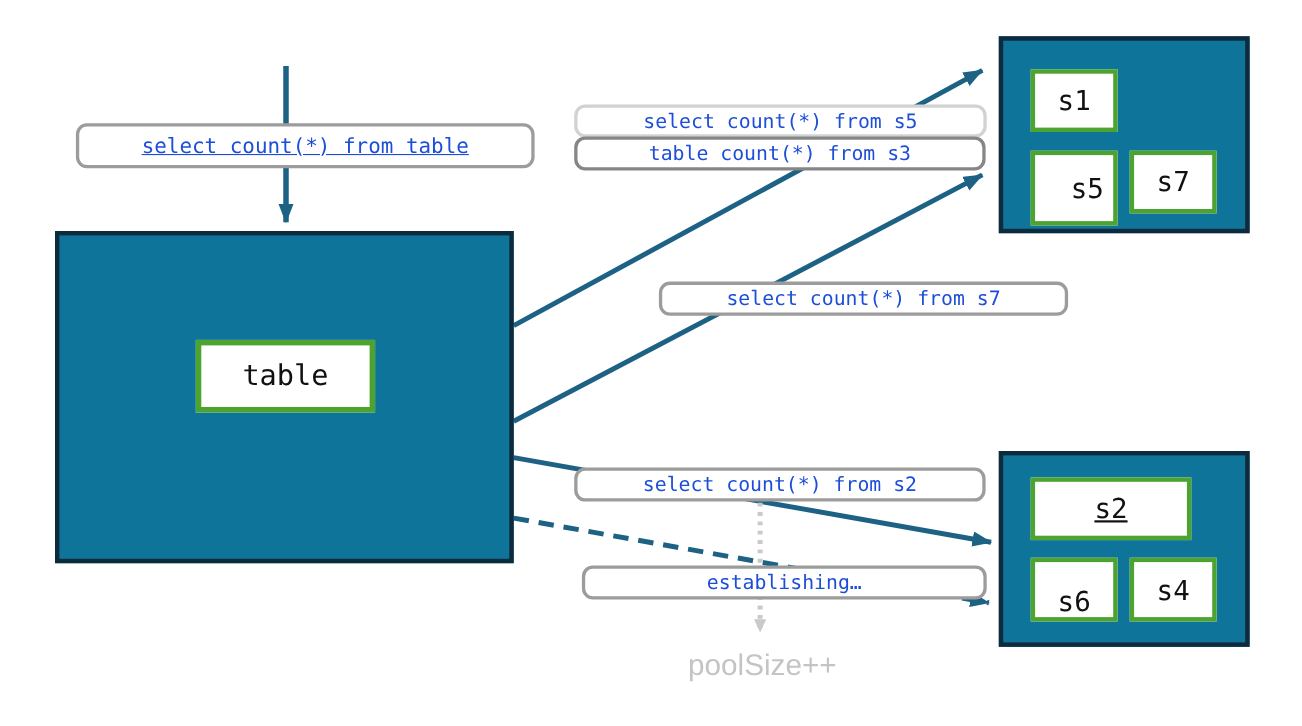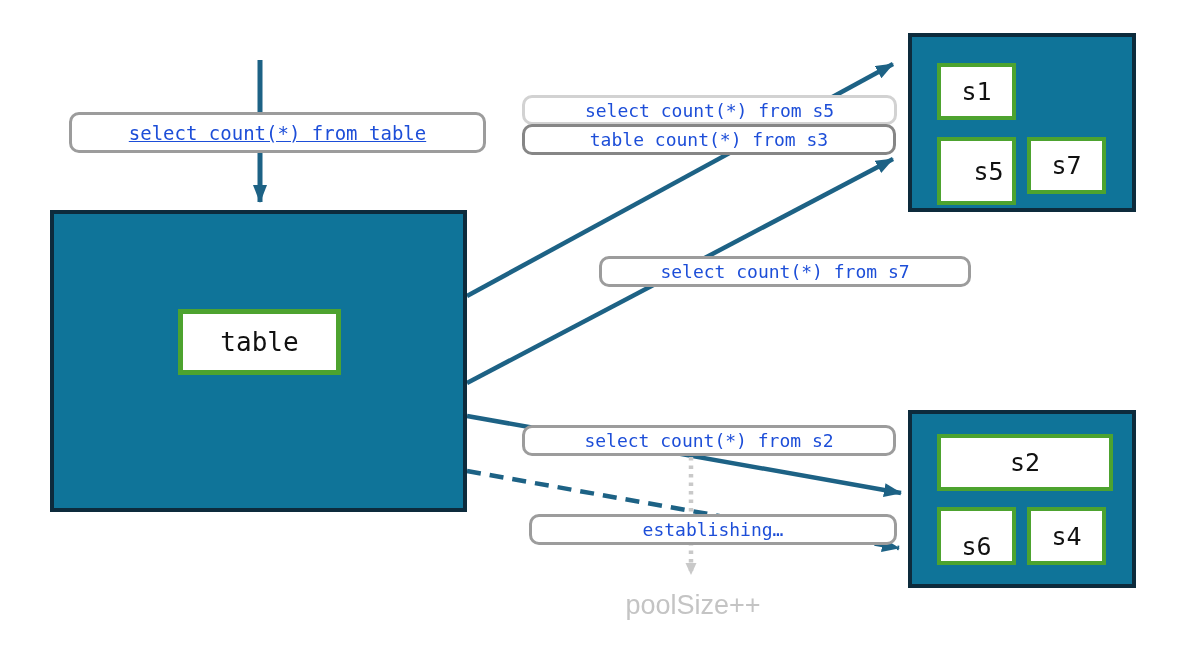--- a/index.html
+++ b/index.html
@@ -68,21 +68,21 @@
     align-items: center;
     justify-content: center;
     color: #111111;
     font-size: 25px;
   }
   .table-label { left: 124px; top: 95px; width: 163px; height: 66px; border-width: 5px; font-size: 26px; }
   .shard-s1 { left: 25px;  top: 26px;  width: 79px;  height: 57px; }
   .shard-s3 { left: 115px; top: 26px;  width: 79px;  height: 57px; }
   .shard-s5 { left: 25px;  top: 100px; width: 79px;  height: 68px; padding-left: 24px; }
   .shard-s7 { left: 115px; top: 100px; width: 79px;  height: 57px; }
-  .shard-s2 { left: 25px;  top: 20px;  width: 176px; height: 57px; }
+  .shard-s2 { left: 25px;  top: 20px;  width: 146px; height: 57px; text-decoration: underline; }
   .shard-s6 { left: 25px;  top: 93px;  width: 79px;  height: 58px; align-items: flex-end; }
   .shard-s4 { left: 115px; top: 93px;  width: 79px;  height: 58px; }
 
   
   .pool-size-note {
     position: absolute;
     z-index: 2;
     left: 563px; top: 590px; width: 260px;
     text-align: center;
     font-family: "Liberation Sans", sans-serif;

